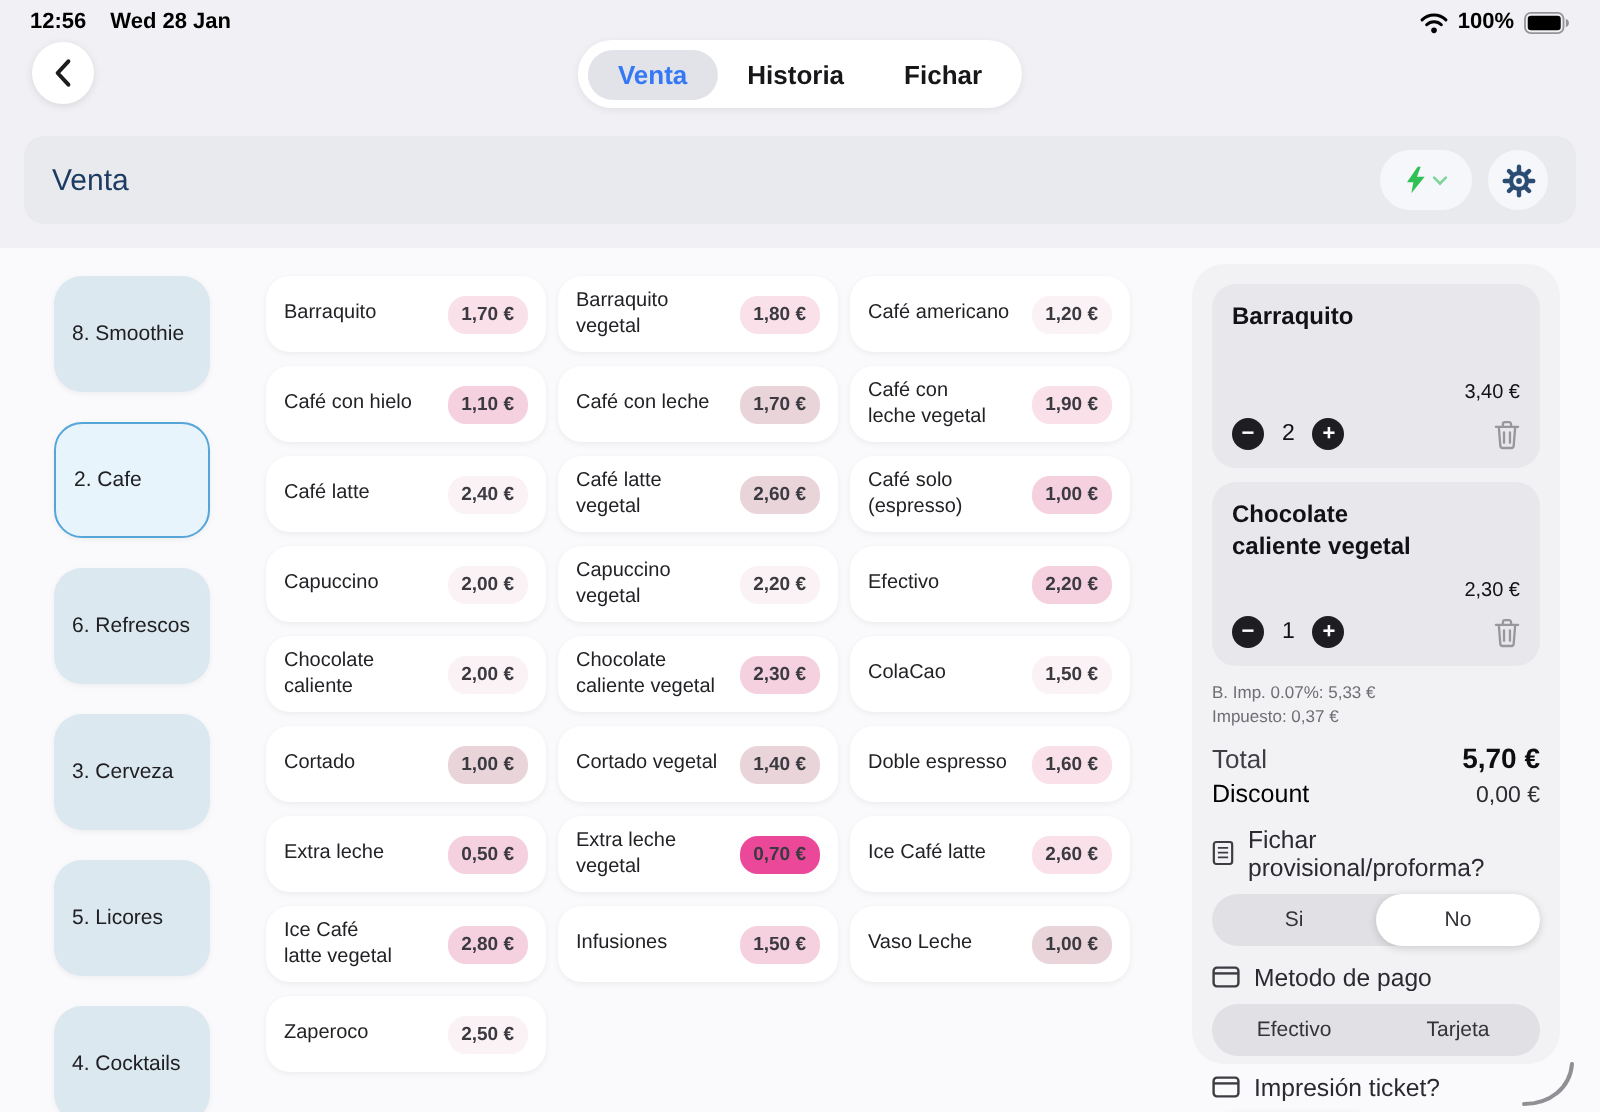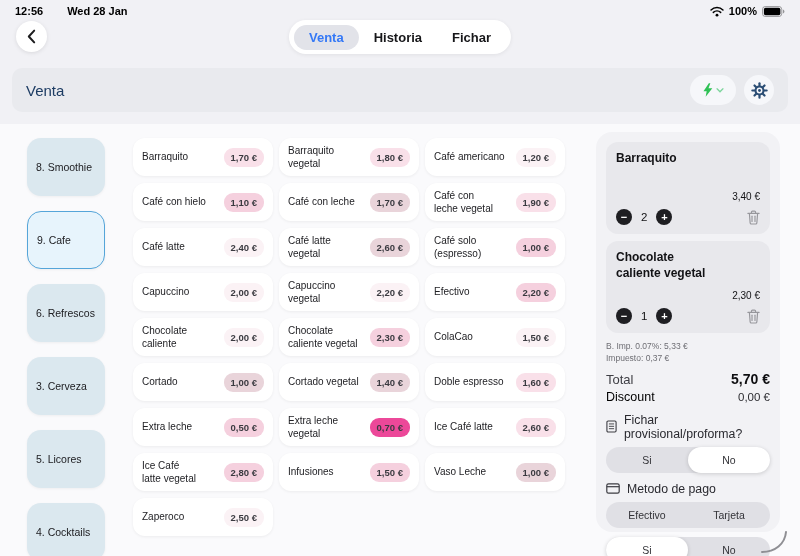--- a/index.html
+++ b/index.html
@@ -3,21 +3,21 @@
 <meta charset="utf-8">
 <style>
   html,body{margin:0;padding:0;background:#fafafc;}
   .screen{position:relative;width:800px;height:556px;overflow:hidden;background:#fafafc;
           font-family:"Liberation Sans",sans-serif;-webkit-font-smoothing:antialiased;}
   .top-band{position:absolute;top:0;left:0;width:800px;height:124px;background:#f1f1f5;}
 
   
   .statusbar{position:absolute;top:3px;left:0;right:0;height:16px;display:flex;justify-content:space-between;
              align-items:center;padding:0 15px;font-size:11px;font-weight:700;color:#000;}
-  .sb-left{display:flex;gap:24px;align-items:center;justify-content:center;}
+  .sb-left{display:flex;gap:12px;align-items:center;justify-content:center;}
   .sb-right{display:flex;gap:5px;align-items:center;}
 
   
   .back-btn{position:absolute;left:16px;top:21px;width:31px;height:31px;border-radius:50%;background:#fff;
             box-shadow:0 1px 4px rgba(0,0,0,.10);display:flex;align-items:center;justify-content:center;cursor:pointer;}
 
   
   .tabs{position:absolute;left:50%;top:20px;transform:translateX(-50%);height:34px;background:#fff;border-radius:17px;
         display:flex;align-items:center;padding:0 5px;box-shadow:0 1px 4px rgba(0,0,0,.07);}
   .tab{padding:5px 15px;font-size:13px;font-weight:600;color:#17171a;border-radius:13px;cursor:pointer;}
@@ -155,21 +155,21 @@
         </span>
       </div>
     </div>
   </div>
 
   <div class="sidebar" id="sidebar">
       <div class="side-card">
     <span class="side-label">8. Smoothie</span>
   </div>
       <div class="side-card active">
-    <span class="side-label">9. Cafe</span>
+    <span class="side-label">2. Cafe</span>
   </div>
       <div class="side-card">
     <span class="side-label">6. Refrescos</span>
   </div>
       <div class="side-card">
     <span class="side-label">3. Cerveza</span>
   </div>
       <div class="side-card">
     <span class="side-label">5. Licores</span>
   </div>
@@ -381,20 +381,30 @@
         </svg>
       </span>
       <span>Metodo de pago</span>
     </div>
     <div class="track">
             <div class="seg">Efectivo</div>
             <div class="seg">Tarjeta</div>
           </div>
   </div>
         <div class="toggle-sec">
+    <div class="toggle-label">
+
+      <span style="display:flex;">
+        <svg viewBox="0 0 14 11" width="14" height="11">
+          <rect x="0.8" y="0.8" width="12.4" height="9.4" rx="1.7" fill="none" stroke="#3c3c42" stroke-width="1.2"></rect>
+          <path d="M0.8 3.7 H13.2" stroke="#3c3c42" stroke-width="1.2"></path>
+        </svg>
+      </span>
+      <span>Impresión ticket?</span>
+    </div>
     <div class="track">
             <div class="seg seg-on">Si</div>
             <div class="seg">No</div>
           </div>
   </div>
       </div>
   </div>
 
   <svg class="scribble" viewBox="0 0 28 24" width="28" height="24">
     <path d="M1 21 C14 21 24 13 25 1" fill="none" stroke="#8f8f94" stroke-width="2" stroke-linecap="round"></path>

